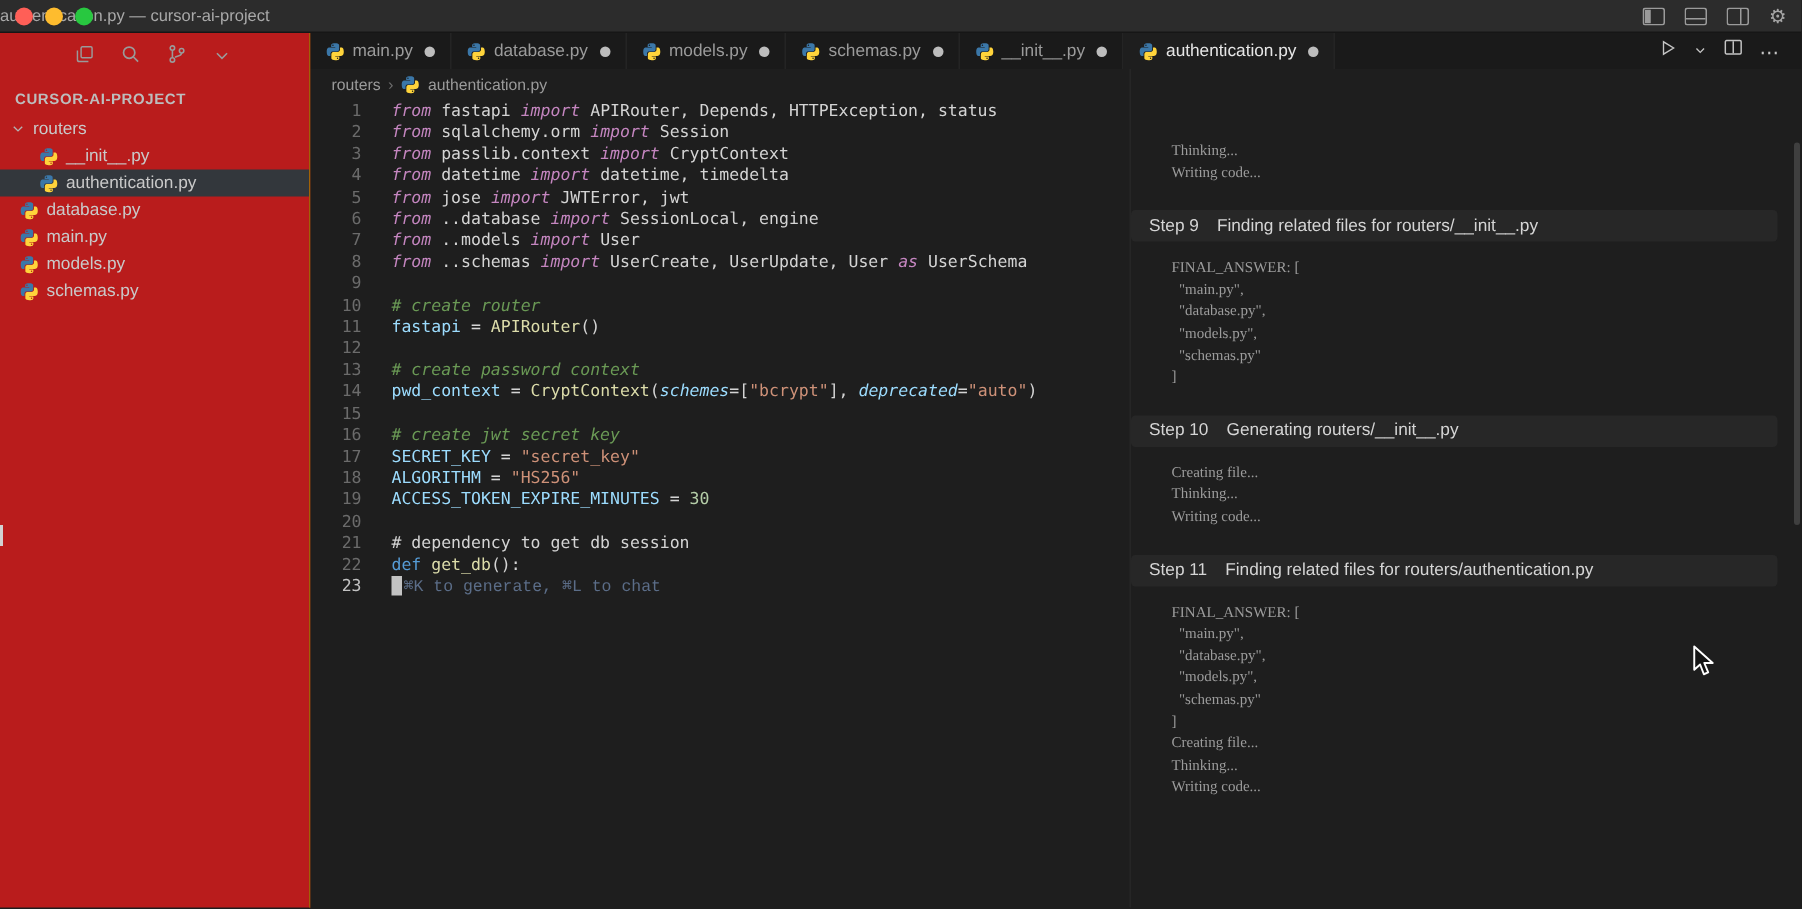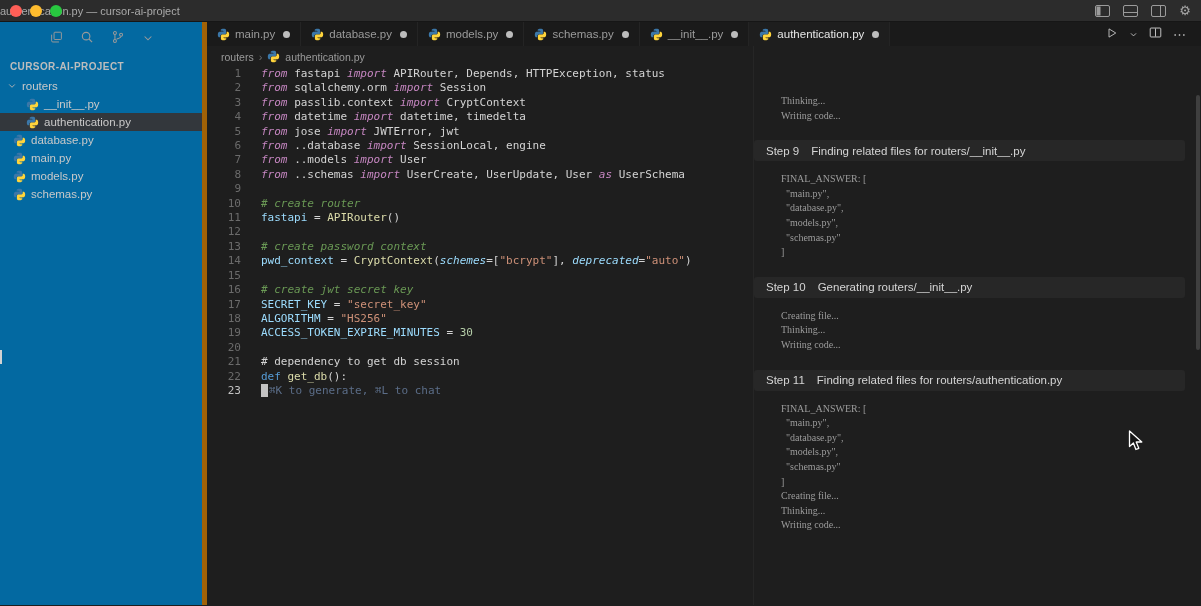--- a/index.html
+++ b/index.html
@@ -17,21 +17,21 @@
                color:#a9a9a9; pointer-events:none; }
   .tb-icons { margin-left:auto; display:flex; align-items:center; gap:13px;
               margin-right:10px; z-index:2; }
   .tb-icons svg, .tb-icons span { display:block; }
   .gear { font-size:13px; color:#a5a5a5; line-height:1; }
 
   
   .main { display:flex; height:583px; }
 
   
-  .sidebar { width:207px; flex:none; background:#0369a1; border-right:5px solid #a16207;
+  .sidebar { width:207px; flex:none; background:#b91c1c; border-right:1px solid #a16207;
              display:flex; flex-direction:column; }
   .activity-row { display:flex; align-items:center; gap:17px; height:33px; padding-left:50px; }
   .explorer-header { font-size:10px; font-weight:700; letter-spacing:.4px; color:#bdbdbd;
                      padding:6px 0 5px 10px; cursor:pointer; }
   .tree-row { display:flex; align-items:center; height:18px; font-size:11.5px; color:#c9c9c9;
               gap:5px; white-space:nowrap; cursor:pointer; }
   .tree-row.selected { background:#33373c; }
   .tree-row svg { flex:none; }
 
   
@@ -59,21 +59,21 @@
   .lc { padding-left:20px; }
   .tok-kw   { color:#C586C0; font-style:italic; }
   .tok-kw2  { color:#569CD6;text-align:center; }
   .tok-cmt  { color:#6A9955; font-style:italic; }
   .tok-str  { color:#CE9178; }
   .tok-num  { color:#B5CEA8; }
   .tok-fn   { color:#DCDCAA; }
   .tok-var  { color:#9CDCFE; }
   .tok-param{ color:#9CDCFE; font-style:italic; }
   .tok-txt  { color:#d4d4d4; }
-  .tok-hint { color:#5b6d88; }
+  .tok-hint { color:#5b6d88;font-family:Liberation Mono, monospace; }
   .cursor-block { display:inline-block; width:7px; height:13px; background:#c3c3c3;
                   vertical-align:text-bottom; margin-right:1px; }
 
   
   .chat { flex:1; background:#1e1e1e; border-left:1px solid #262626; padding-top:48px;
           overflow:hidden; position:relative; }
   .chat-line { font-family:Liberation Serif, serif; font-size:10px; line-height:14.6px;
                color:#9c9c9c; padding-left:27px; white-space:pre; }
   .step-bar { background:#272727; height:21px; display:flex; align-items:center; gap:12px;
               padding-left:12px; margin:17px 16px 11px 0; font-size:11.5px; color:#d5d5d5;

